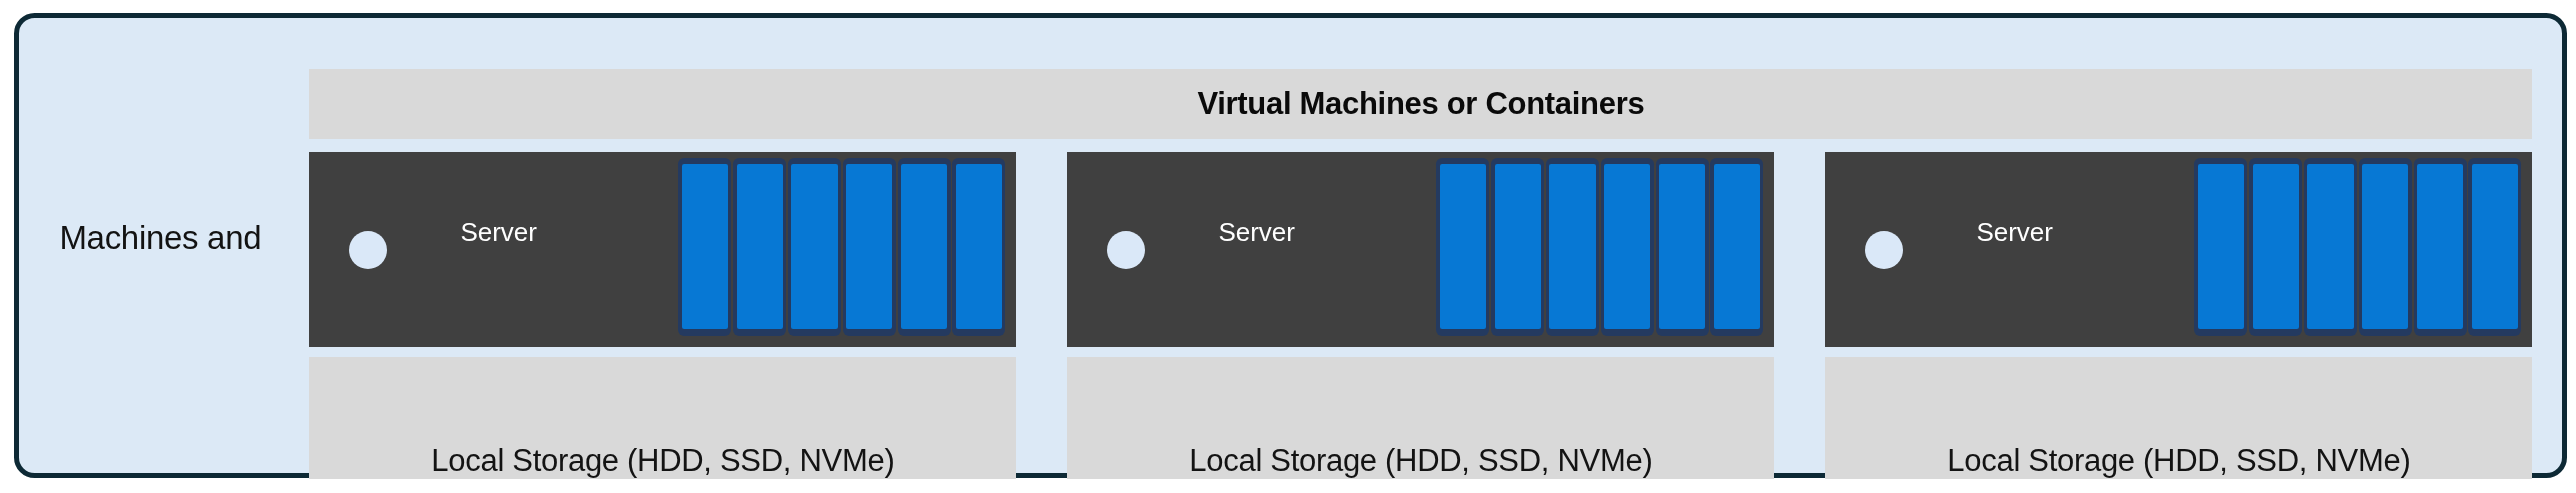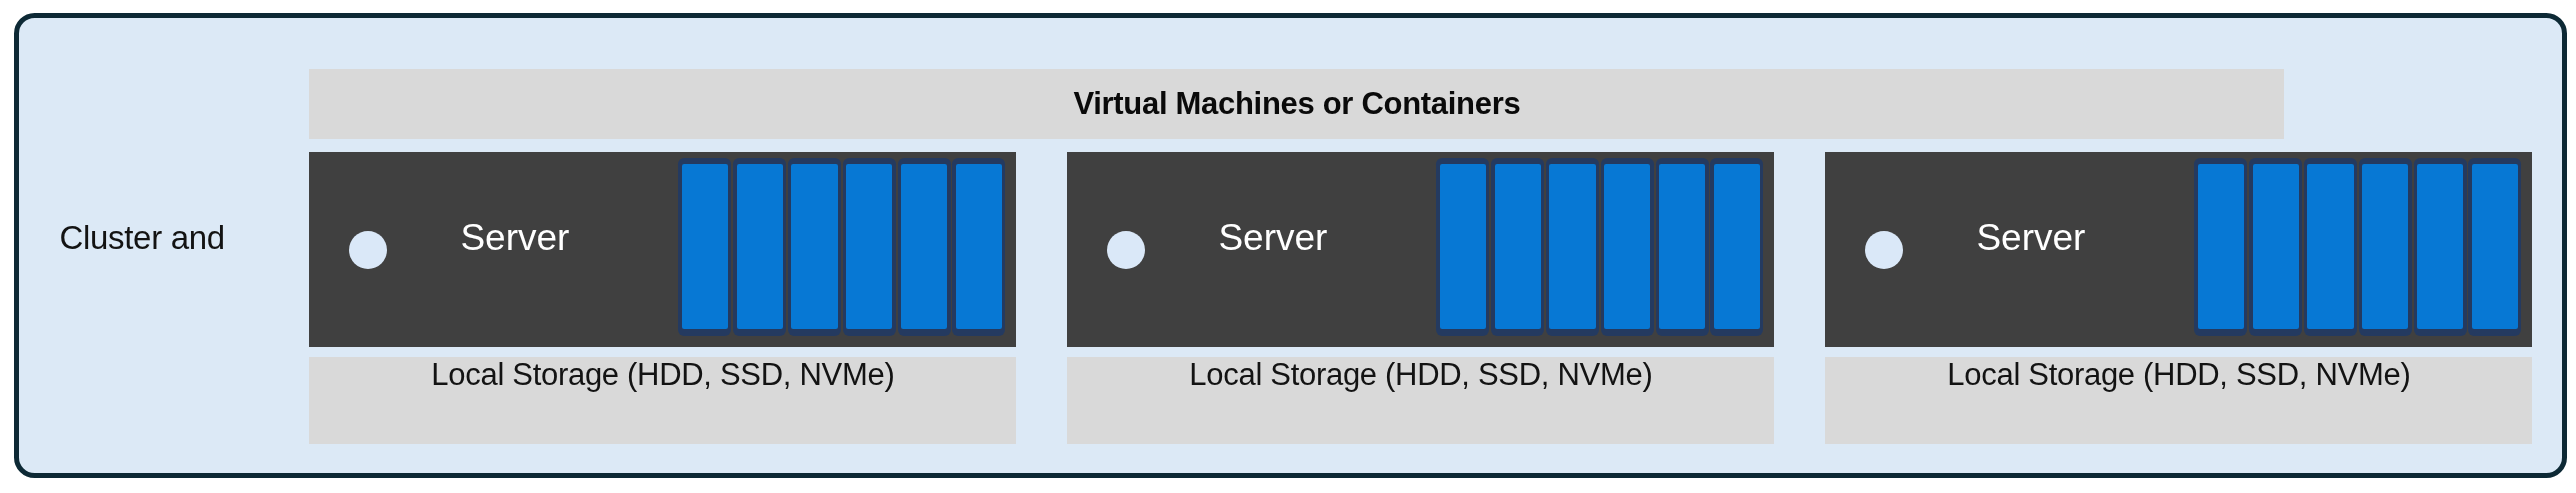--- a/index.html
+++ b/index.html
@@ -36,21 +36,21 @@
     left:40px;top:198px;
     font-size:33px;
     line-height:43px;
     color:var(--text-dark);
     letter-spacing:-0.3px;
     white-space:nowrap;
   }
   .vm-header-band{
     position:absolute;
     left:290px;top:51px;
-    width:1975px;height:70px;
+    width:2223px;height:70px;
     background:var(--band-gray);
     display:flex;align-items:center;justify-content:center;
   }
   .vm-header-label{
     font-size:31px;
     font-weight:700;
     color:#0a0a0a;
     letter-spacing:-0.3px;
     white-space:nowrap;
   }
@@ -71,21 +71,21 @@
   .led{
     position:absolute;
     left:40px;top:79px;
     width:38px;height:38px;
     border-radius:50%;
     background:var(--led-fill);
   }
   .server-label{
     position:absolute;
     left:151px;top:65px;
-    font-size:37px;
+    font-size:26px;
     color:var(--text-light);
     white-space:nowrap;
   }
   .disk-group{
     position:absolute;
     left:369px;top:5.5px;
     width:327px;height:178px;
     display:flex;
     justify-content:space-between;
   }
@@ -98,39 +98,39 @@
   .disk::after{
     content:"";
     position:absolute;
     left:3.4px;right:3.4px;top:6.9px;bottom:6.9px;
     background:var(--disk-blue);
     border-radius:2.1px;
   }
   .storage-band{
     position:absolute;
     left:0;top:205px;
-    width:707px;height:87px;
+    width:707px;height:122px;
     background:var(--band-gray);
-    display:flex;align-items:flex-start;justify-content:center;
+    display:flex;align-items:flex-end;justify-content:center;
   }
   .storage-label{
     font-size:31px;
     color:var(--text-dark);
     letter-spacing:-0.3px;
     white-space:nowrap;
   }
 </style>
 </head>
 <body>
 
 <div class="canvas">
   <div class="cluster-frame">
 
     <div class="cluster-label">
-      <div>Cluster and</div>
+      <div>Machines and</div>
     </div>
 
     <div class="vm-header-band">
       <span class="vm-header-label">Virtual Machines or Containers</span>
     </div>
 
     <div class="column col-0">
       <div class="server-box">
         <div class="led"></div>
         <div class="server-label">Server</div>

